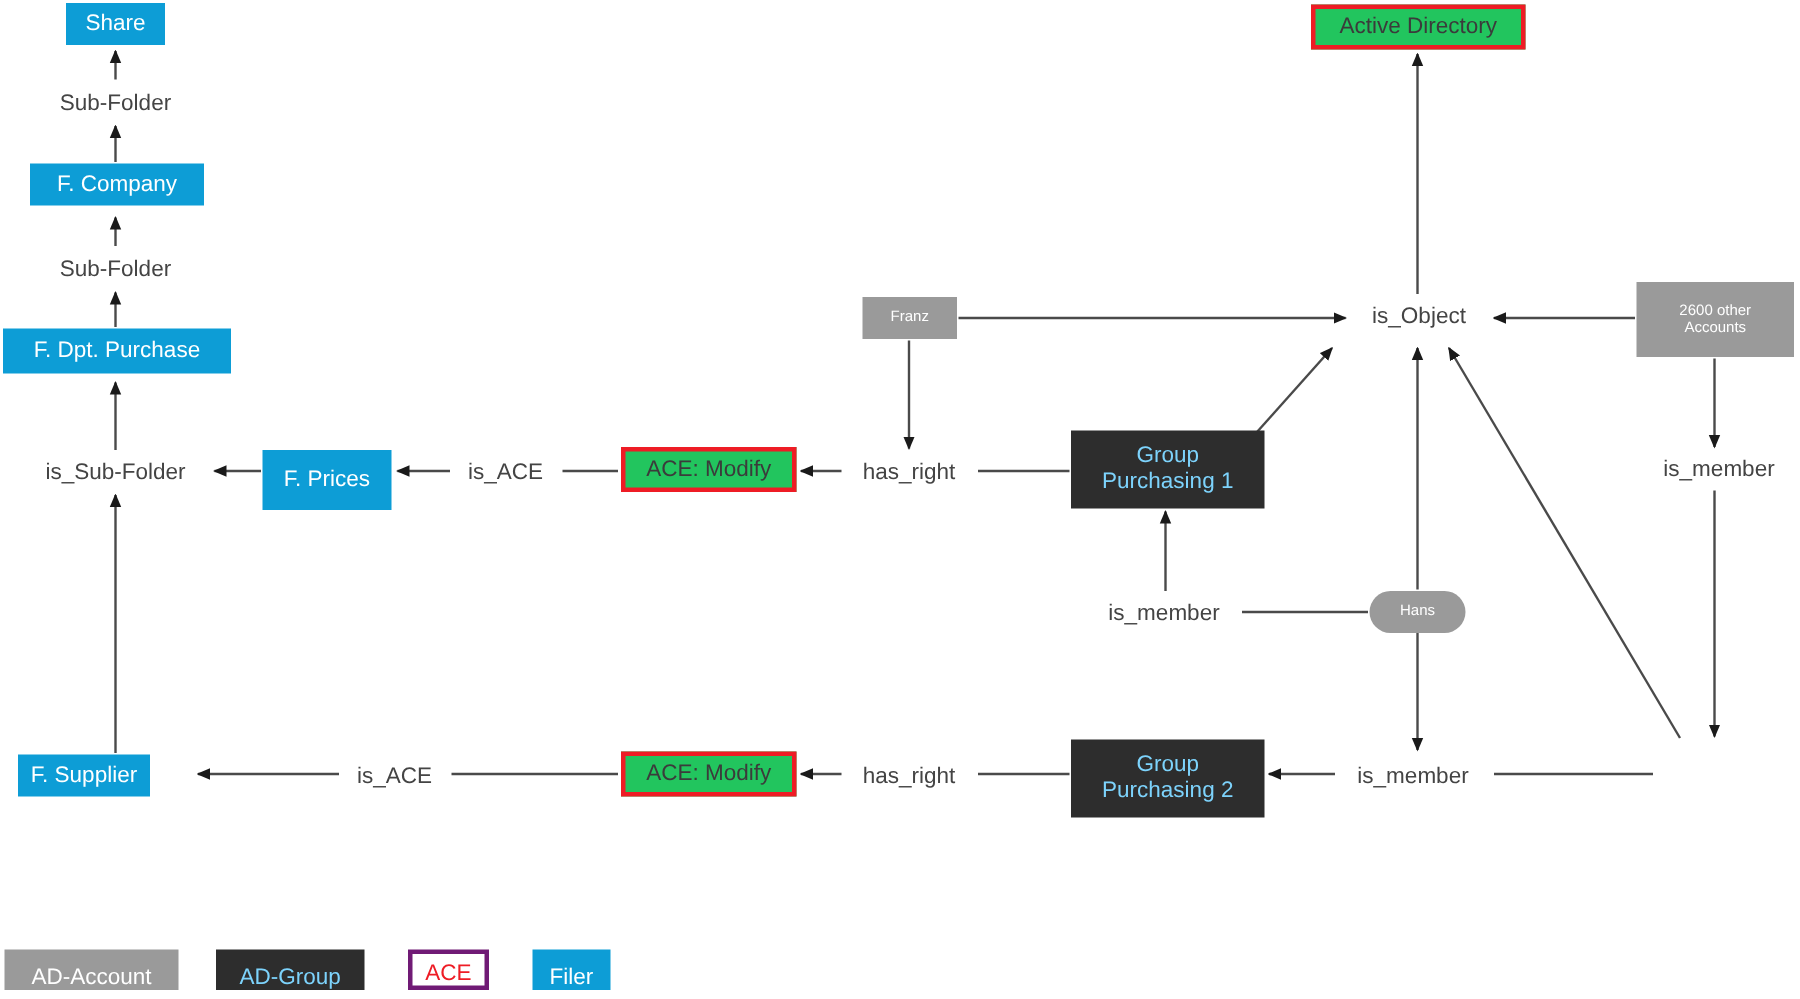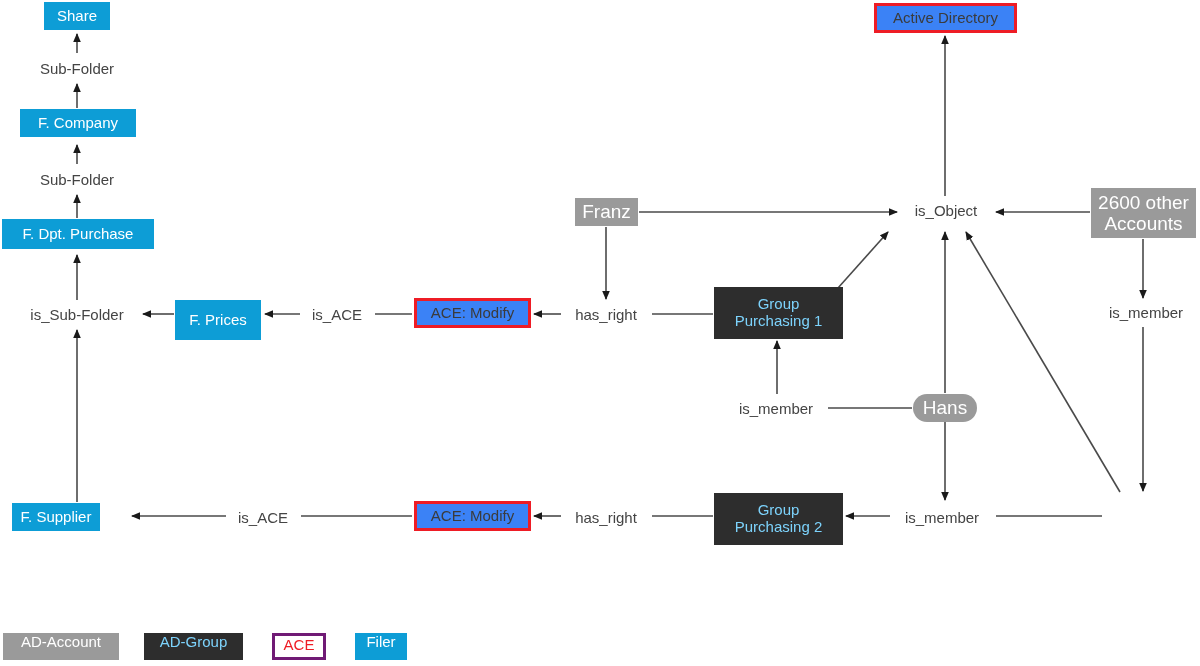--- a/index.html
+++ b/index.html
@@ -31,29 +31,29 @@
     white-space: pre-line;
   }
   .filer {
     background: #0d9dd6;
     color: #ffffff;
     font-size: 15px;
   }
   .adaccount {
     background: #9a9a9a;
     color: #ffffff;
-    font-size: 19px;
+    font-size: 10px;
   }
   .adgroup {
     background: #2d2d2d;
     color: #7dd3fc;
     font-size: 15px;
   }
   .ace {
-    background: #3b82f6;
+    background: #22c55e;
     color: #3b3b3b;
     border: 3px solid #ee1c25;
     font-size: 15px;
   }
   .ace-legend {
     background: #ffffff;
     color: #ee1c25;
     border: 3px solid #701a75;
     font-size: 15px;
   }
@@ -64,21 +64,21 @@
     background: #ffffff;
     padding: 0 4px;
     white-space: nowrap;
     display: flex;
     align-items: center;
     justify-content: center;
   }
   .legend-item {
     position: absolute;
     display: flex;
-    align-items: flex-start;
+    align-items: flex-end;
     justify-content: center;
     font-size: 15px;
   }
 </style>
 </head>
 <body>
 
 <div id="canvas">
 
   <svg id="edges" viewBox="0 0 1200 666">

